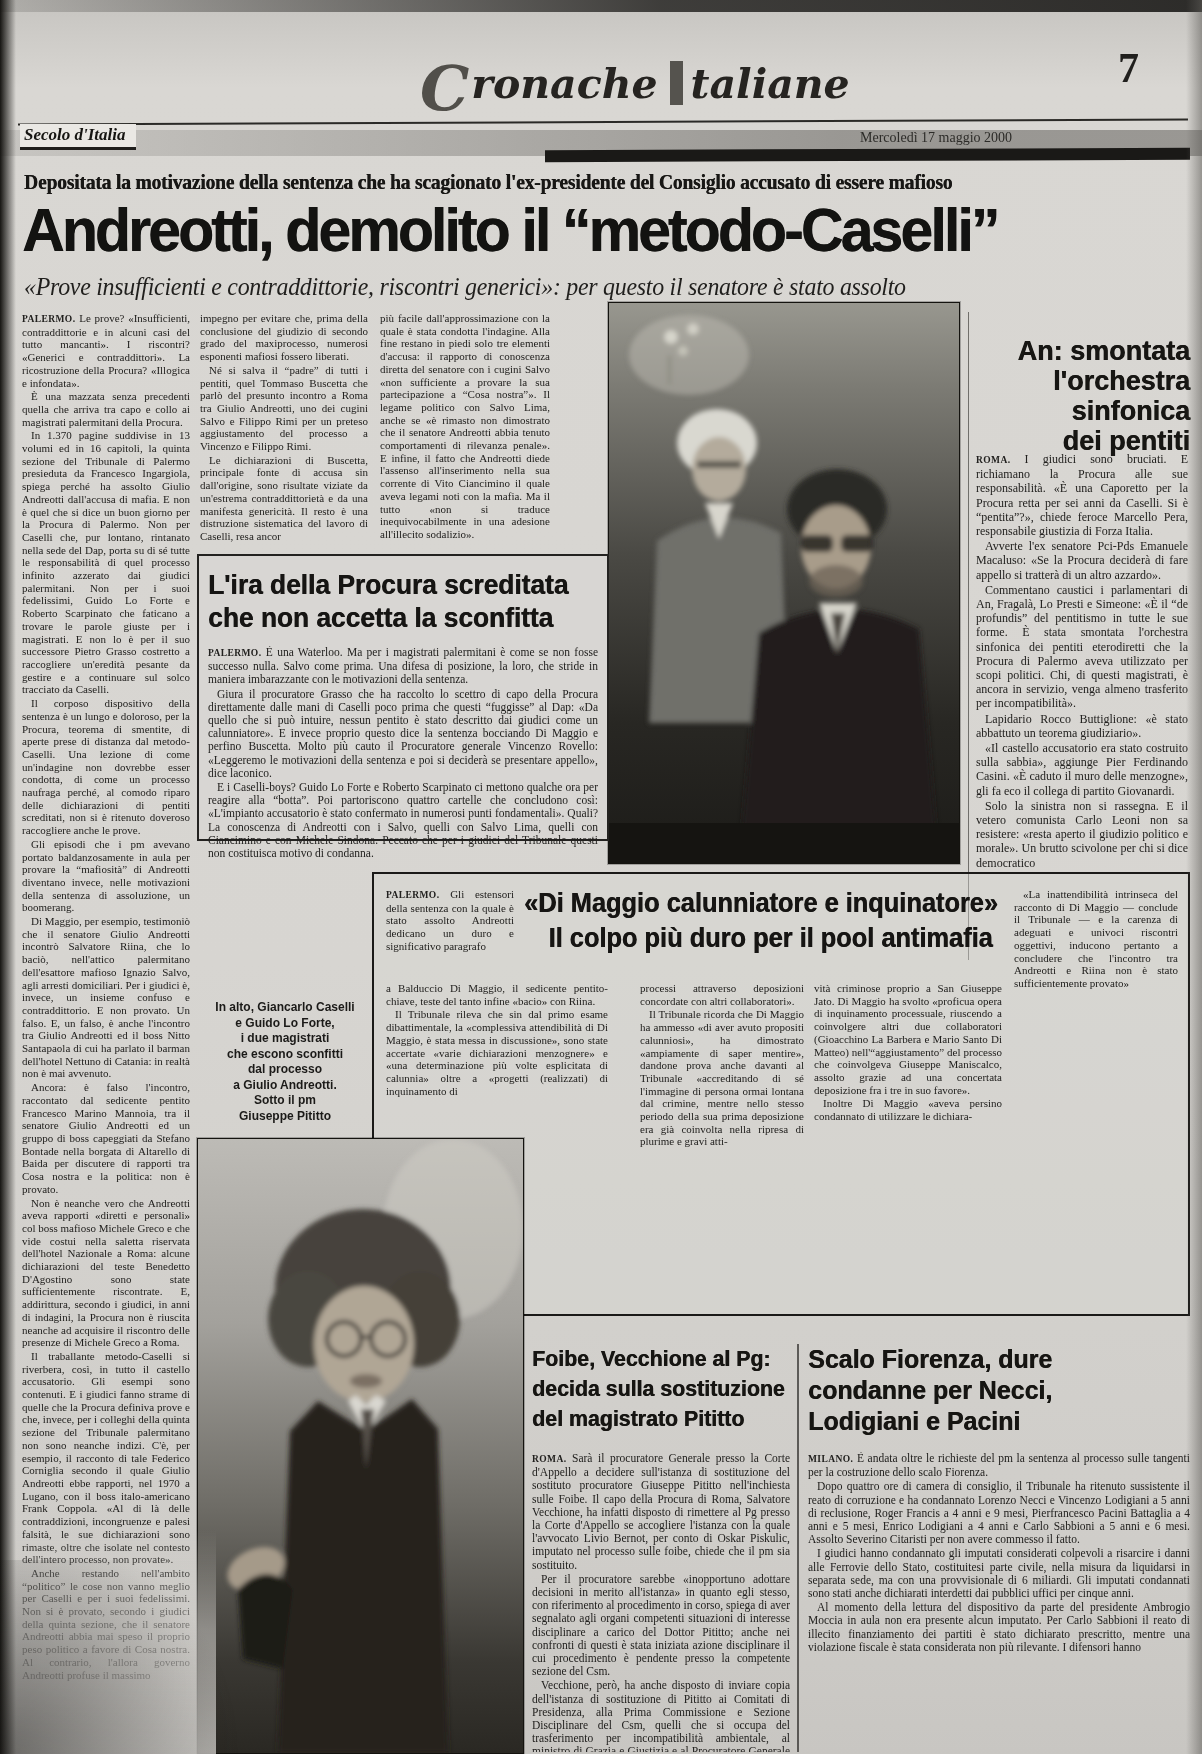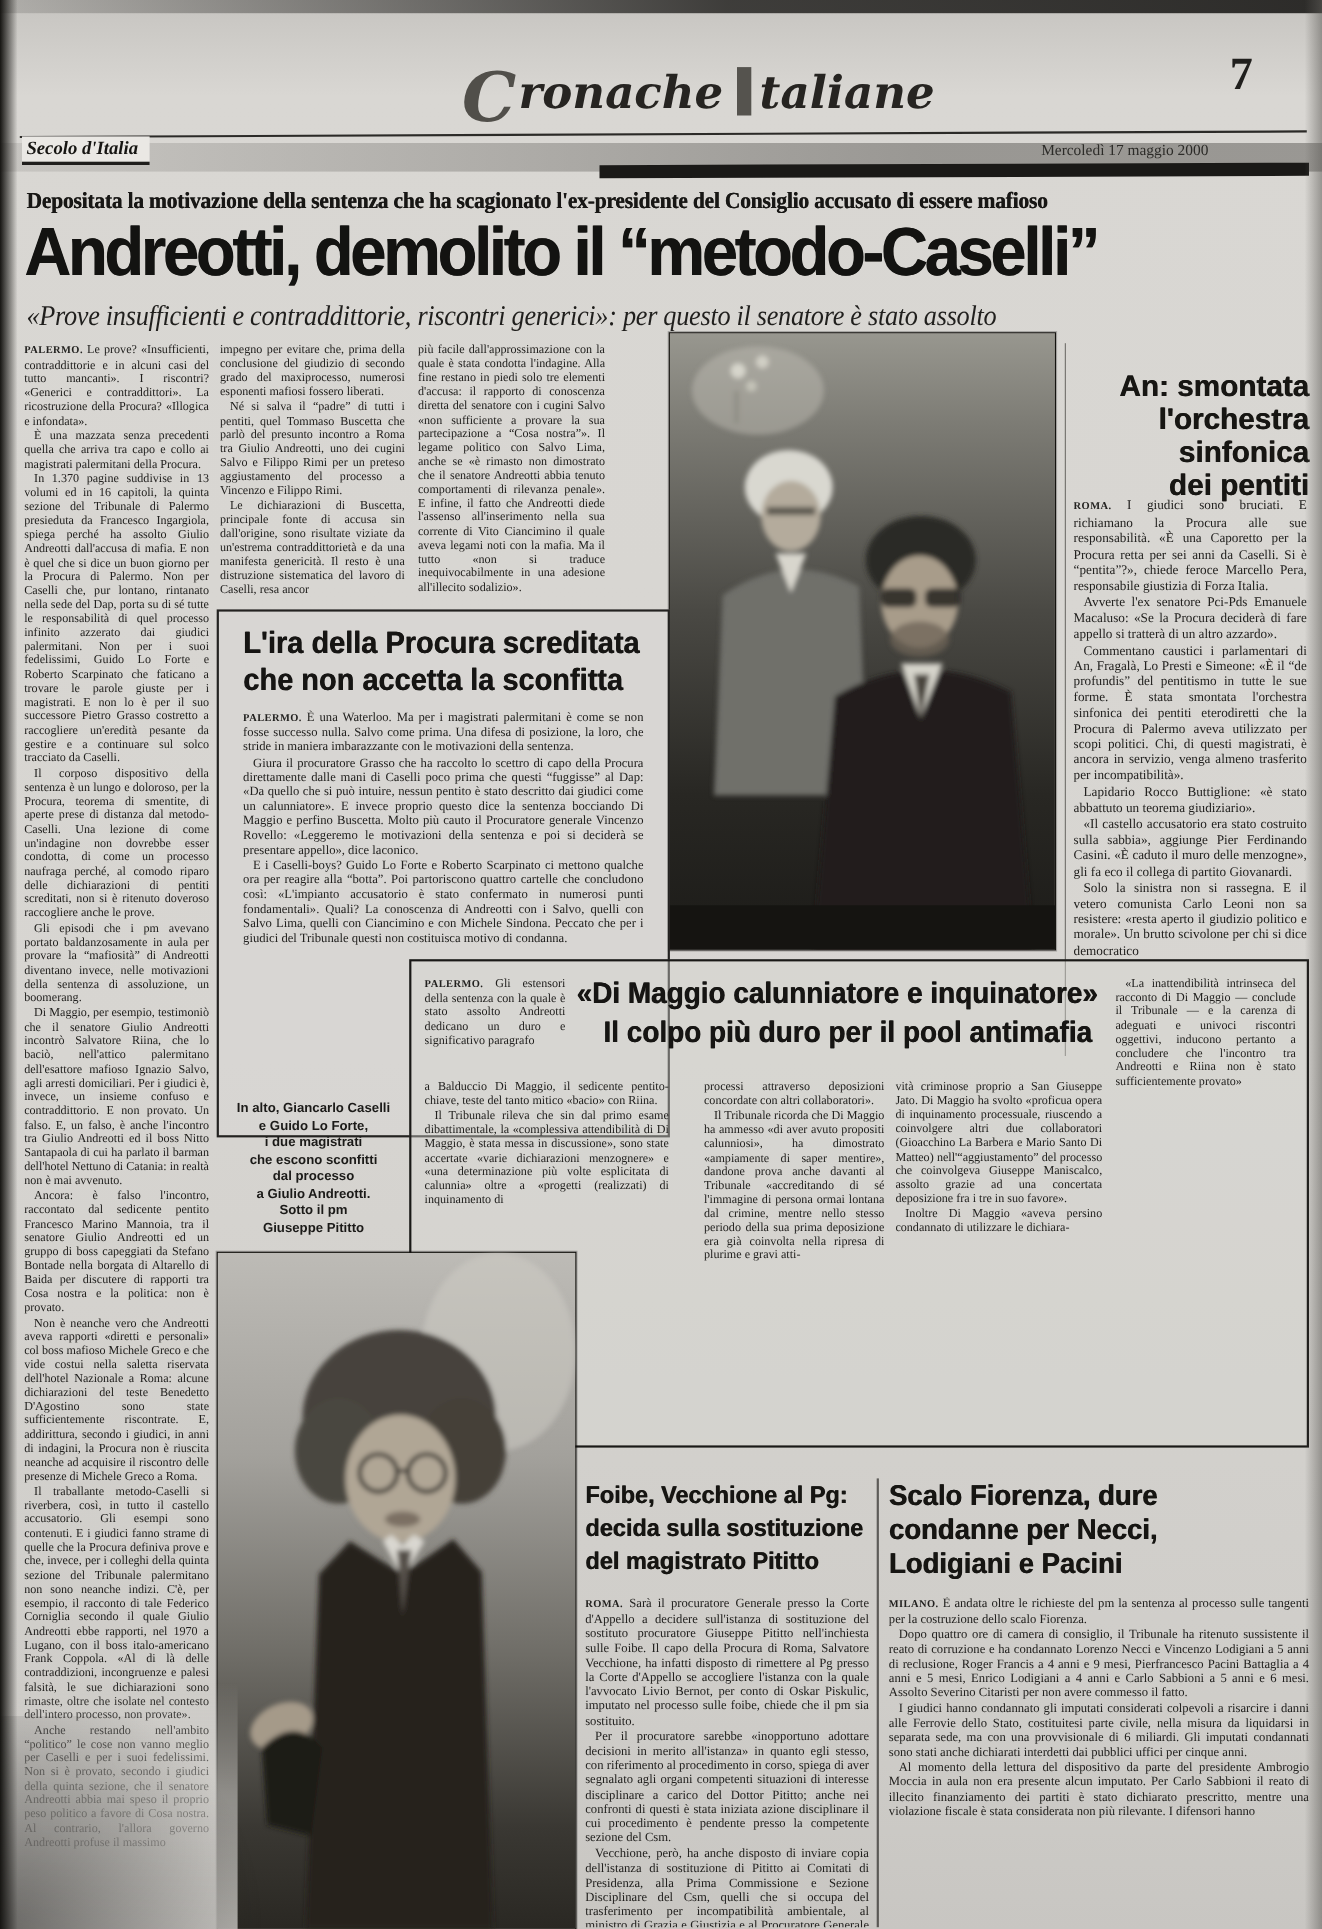--- a/index.html
+++ b/index.html
@@ -38,21 +38,21 @@
   <div class="abs overlay" style="left:0;top:0;width:1202px;height:12px;background:linear-gradient(90deg,rgba(45,44,41,.15),rgba(28,27,25,.8) 55%,rgba(28,27,25,.9));"></div>
   <div class="abs" style="left:0;top:130px;width:1202px;height:26px;background:linear-gradient(90deg,rgba(185,183,179,.55),rgba(132,130,126,.75) 70%);"></div>
   <div class="abs rule" style="left:18px;top:121px;width:1170px;height:2px;transform:rotate(-.25deg);"></div>
   <div class="abs" style="left:545px;top:149px;width:645px;height:12px;background:#1a1917;transform:rotate(-.2deg);"></div>
 
   <div class="abs" style="left:420px;top:52px;white-space:nowrap;">
     <span class="bigc">C</span><span class="mastword">ronache</span><span class="ibar">I</span><span class="mastword">taliane</span>
   </div>
   <div class="abs serif" style="left:1118px;top:44px;font-size:42px;font-weight:bold;color:#201f1d;">7</div>
   <div class="abs serif" style="left:20px;top:104px;background:#eae8e4;padding:1px 10px 2px 4px;font-size:17px;font-weight:bold;font-style:italic;border-bottom:3px solid #1f1e1c;color:#161512;margin-top:20px;">Secolo d'Italia</div>
-  <div class="abs serif" style="left:860px;top:130px;width:325px;text-align:center;font-size:14px;color:#2c2b28;">Mercoledì 17 maggio 2000</div>
+  <div class="abs serif" style="left:860px;top:130px;width:325px;text-align:left;font-size:14px;color:#2c2b28;">Mercoledì 17 maggio 2000</div>
 
   <div class="abs serif kicker fat2" style="left:24px;top:170px;">Depositata la motivazione della sentenza che ha scagionato l'ex-presidente del Consiglio accusato di essere mafioso</div>
   <div class="abs headline1 fat" style="left:22px;top:194px;">Andreotti, demolito il “metodo-Caselli”</div>
   <div class="abs serif subhead" style="left:24px;top:272px;">«Prove insufficienti e contraddittorie, riscontri generici»: per questo il senatore è stato assolto</div>
 
   <div class="abs bodytxt serif" style="left:22px;top:312px;width:168px;height:1436px;overflow:hidden;font-family:Liberation Serif, serif;">
     <p class="first"><span class="city">PALERMO.</span> <span>Le prove? «Insufficienti, contraddittorie e in alcuni casi del tutto mancanti». I riscontri? «Generici e contraddittori». La ricostruzione della Procura? «Illogica e infondata».</span></p>
     <p>È una mazzata senza precedenti quella che arriva tra capo e collo ai magistrati palermitani della Procura.</p>
     <p>In 1.370 pagine suddivise in 13 volumi ed in 16 capitoli, la quinta sezione del Tribunale di Palermo presieduta da Francesco Ingargiola, spiega perché ha assolto Giulio Andreotti dall'accusa di mafia. E non è quel che si dice un buon giorno per la Procura di Palermo. Non per Caselli che, pur lontano, rintanato nella sede del Dap, porta su di sé tutte le responsabilità di quel processo infinito azzerato dai giudici palermitani. Non per i suoi fedelissimi, Guido Lo Forte e Roberto Scarpinato che faticano a trovare le parole giuste per i magistrati. E non lo è per il suo successore Pietro Grasso costretto a raccogliere un'eredità pesante da gestire e a continuare sul solco tracciato da Caselli.</p>
     <p>Il corposo dispositivo della sentenza è un lungo e doloroso, per la Procura, teorema di smentite, di aperte prese di distanza dal metodo-Caselli. Una lezione di come un'indagine non dovrebbe esser condotta, di come un processo naufraga perché, al comodo riparo delle dichiarazioni di pentiti screditati, non si è ritenuto doveroso raccogliere anche le prove.</p>
@@ -114,21 +114,21 @@
   </div>
   <div class="abs bodytxt side serif" style="left:976px;top:452px;width:212px;height:506px;overflow:hidden;">
     <p class="first"><span class="city">ROMA.</span> <span>I giudici sono bruciati. E richiamano la Procura alle sue responsabilità. «È una Caporetto per la Procura retta per sei anni da Caselli. Si è “pentita”?», chiede feroce Marcello Pera, responsabile giustizia di Forza Italia.</span></p>
     <p>Avverte l'ex senatore Pci-Pds Emanuele Macaluso: «Se la Procura deciderà di fare appello si tratterà di un altro azzardo».</p>
     <p>Commentano caustici i parlamentari di An, Fragalà, Lo Presti e Simeone: «È il “de profundis” del pentitismo in tutte le sue forme. È stata smontata l'orchestra sinfonica dei pentiti eterodiretti che la Procura di Palermo aveva utilizzato per scopi politici. Chi, di questi magistrati, è ancora in servizio, venga almeno trasferito per incompatibilità».</p>
     <p>Lapidario Rocco Buttiglione: «è stato abbattuto un teorema giudiziario».</p>
     <p>«Il castello accusatorio era stato costruito sulla sabbia», aggiunge Pier Ferdinando Casini. «È caduto il muro delle menzogne», gli fa eco il collega di partito Giovanardi.</p>
     <p>Solo la sinistra non si rassegna. E il vetero comunista Carlo Leoni non sa resistere: «resta aperto il giudizio politico e morale». Un brutto scivolone per chi si dice democratico</p>
   </div>
 
-  <div class="abs" style="left:197px;top:554px;width:412px;height:480px;border:2px solid #232220;background:rgba(218,216,212,.45);box-sizing:border-box;padding:12px 22px;">
+  <div class="abs" style="left:197px;top:554px;width:412px;height:287px;border:2px solid #232220;background:rgba(218,216,212,.45);box-sizing:border-box;padding:12px 9px;">
     <div class="boxhead fat" style="font-size:28px;line-height:33px;">
       <div>L'ira della Procura screditata</div>
       <div>che non accetta la sconfitta</div>
     </div>
     <div class="bodytxt bigger serif" style="margin-top:12px;height:268px;overflow:hidden;">
       <p class="first"><span class="city">PALERMO.</span> <span>È una Waterloo. Ma per i magistrati palermitani è come se non fosse successo nulla. Salvo come prima. Una difesa di posizione, la loro, che stride in maniera imbarazzante con le motivazioni della sentenza.</span></p>
       <p>Giura il procuratore Grasso che ha raccolto lo scettro di capo della Procura direttamente dalle mani di Caselli poco prima che questi “fuggisse” al Dap: «Da quello che si può intuire, nessun pentito è stato descritto dai giudici come un calunniatore». E invece proprio questo dice la sentenza bocciando Di Maggio e perfino Buscetta. Molto più cauto il Procuratore generale Vincenzo Rovello: «Leggeremo le motivazioni della sentenza e poi si deciderà se presentare appello», dice laconico.</p>
       <p>E i Caselli-boys? Guido Lo Forte e Roberto Scarpinato ci mettono qualche ora per reagire alla “botta”. Poi partoriscono quattro cartelle che concludono così: «L'impianto accusatorio è stato confermato in numerosi punti fondamentali». Quali? La conoscenza di Andreotti con i Salvo, quelli con Salvo Lima, quelli con Ciancimino e con Michele Sindona. Peccato che per i giudici del Tribunale questi non costituisca motivo di condanna.</p>
     </div>
   </div>
@@ -146,21 +146,21 @@
 
   <div class="abs" style="left:372px;top:872px;width:818px;height:444px;border:2px solid #1a1917;background:rgba(216,214,210,.4);box-sizing:border-box;">
     <div class="abs bodytxt serif" style="left:12px;top:14px;width:128px;">
       <p class="first"><span class="city">PALERMO.</span> <span>Gli estensori della sentenza con la quale è stato assolto Andreotti dedicano un duro e significativo paragrafo</span></p>
     </div>
     <div class="abs boxhead fat" style="left:150px;top:12px;font-size:27px;line-height:35px;">
       <div>«Di Maggio calunniatore e inquinatore»</div>
       <div style="padding-left:26px;">Il colpo più duro per il pool antimafia</div>
     </div>
     <div class="abs bodytxt serif" style="left:12px;top:108px;width:222px;height:320px;overflow:hidden;">
-      <p class="first">a Balduccio Di Maggio, il sedicente pentito-chiave, teste del tanto mitico «bacio» con Riina.</p>
+      <p class="first">a Balduccio Di Maggio, il sedicente pentito-chiave, teste del tanto infine «bacio» con Riina.</p>
       <p>Il Tribunale rileva che sin dal primo esame dibattimentale, la «complessiva attendibilità di Di Maggio, è stata messa in discussione», sono state accertate «varie dichiarazioni menzognere» e «una determinazione più volte esplicitata di calunnia» oltre a «progetti (realizzati) di inquinamento di</p>
     </div>
     <div class="abs bodytxt serif" style="left:266px;top:108px;width:164px;height:320px;overflow:hidden;">
       <p class="first">processi attraverso deposizioni concordate con altri collaboratori».</p>
       <p>Il Tribunale ricorda che Di Maggio ha ammesso «di aver avuto propositi calunniosi», ha dimostrato «ampiamente di saper mentire», dandone prova anche davanti al Tribunale «accreditando di sé l'immagine di persona ormai lontana dal crimine, mentre nello stesso periodo della sua prima deposizione era già coinvolta nella ripresa di plurime e gravi atti-</p>
     </div>
     <div class="abs bodytxt serif" style="left:440px;top:108px;width:188px;height:320px;overflow:hidden;">
       <p class="first">vità criminose proprio a San Giuseppe Jato. Di Maggio ha svolto «proficua opera di inquinamento processuale, riuscendo a coinvolgere altri due collaboratori (Gioacchino La Barbera e Mario Santo Di Matteo) nell'“aggiustamento” del processo che coinvolgeva Giuseppe Maniscalco, assolto grazie ad una concertata deposizione fra i tre in suo favore».</p>
       <p>Inoltre Di Maggio «aveva persino condannato di utilizzare le dichiara-</p>
     </div>

